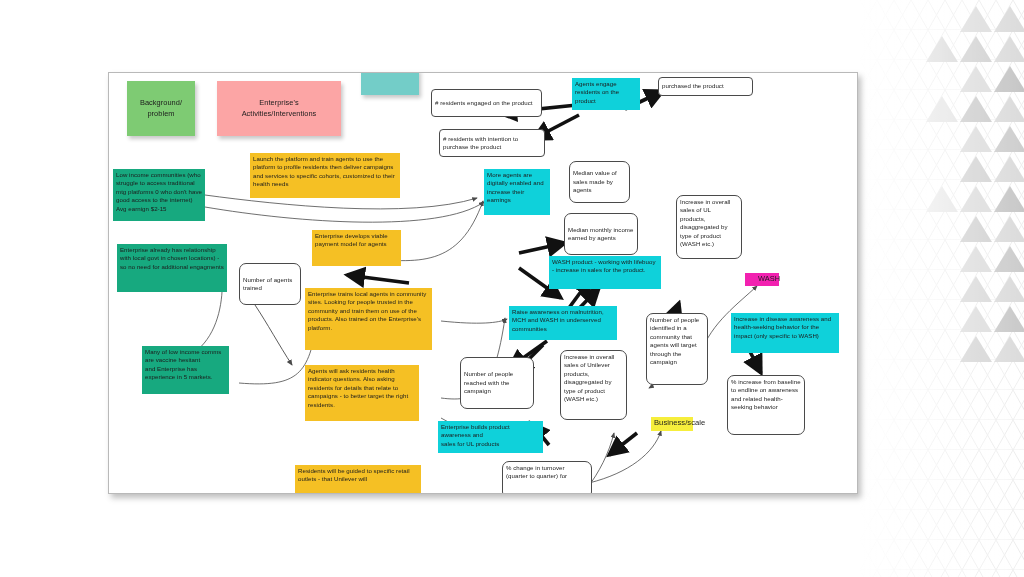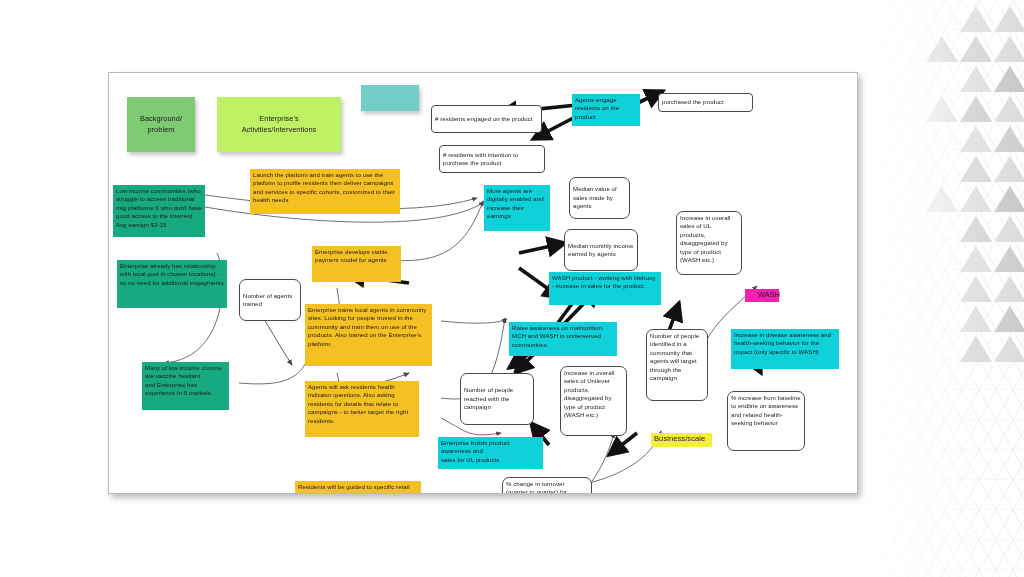--- a/index.html
+++ b/index.html
@@ -29,32 +29,31 @@
 
   .node{
     position:absolute;
     box-sizing:border-box;
     font-size:6.1px;
     line-height:1.38;
     color:#1c1c1c;
     letter-spacing:.05px;
     padding:2px 3px;
     z-index:3;
-    margin-top:16px;
   }
 
   
   .sticky{
     display:flex;align-items:center;justify-content:center;text-align:center;
     font-size:7.4px;line-height:1.45;
     box-shadow:2px 3px 4px rgba(0,0,0,.22);
     padding:4px;
   }
   .sticky.green{background:#7ecb73;}
-  .sticky.yellow{background:#bef264;}
+  .sticky.yellow{background:#fca5a5;}
   .sticky.teal{background:#73cdc8;}
 
   
   .green2{background:#17a97f;}
   .gold{background:#f5c024;}
   .cyan{background:#0fd1da;}
   .magenta{background:#f221b0;}
   .hl-yellow{background:#f6ee3c;}
 
   
@@ -226,15 +225,15 @@
 sales for UL products</div>
 
   <div class="node round" style="left:393px;top:388px;width:90px;height:38px;">% change in turnover (quarter to quarter) for</div>
 
   <div class="node magenta" style="left:636px;top:200px;width:34px;height:13px;font-size:7.4px;padding:1px 13px;">WASH</div>
 
   <div class="node cyan" style="left:622px;top:240px;width:108px;height:40px;">Increase in disease awareness and health-seeking behavior for the impact (only specific to WASH)</div>
 
   <div class="node round" style="left:618px;top:302px;width:78px;height:60px;">% increase from baseline to endline on awareness and related health-seeking behavior</div>
 
-  <div class="node hl-yellow" style="left:542px;top:344px;width:61px;height:14px;font-size:7.6px;padding:1px 3px;">Business/scale</div>
+  <div class="node hl-yellow" style="left:542px;top:344px;width:42px;height:14px;font-size:7.6px;padding:1px 3px;">Business/scale</div>
 
 </div>
 
 </body></html>

